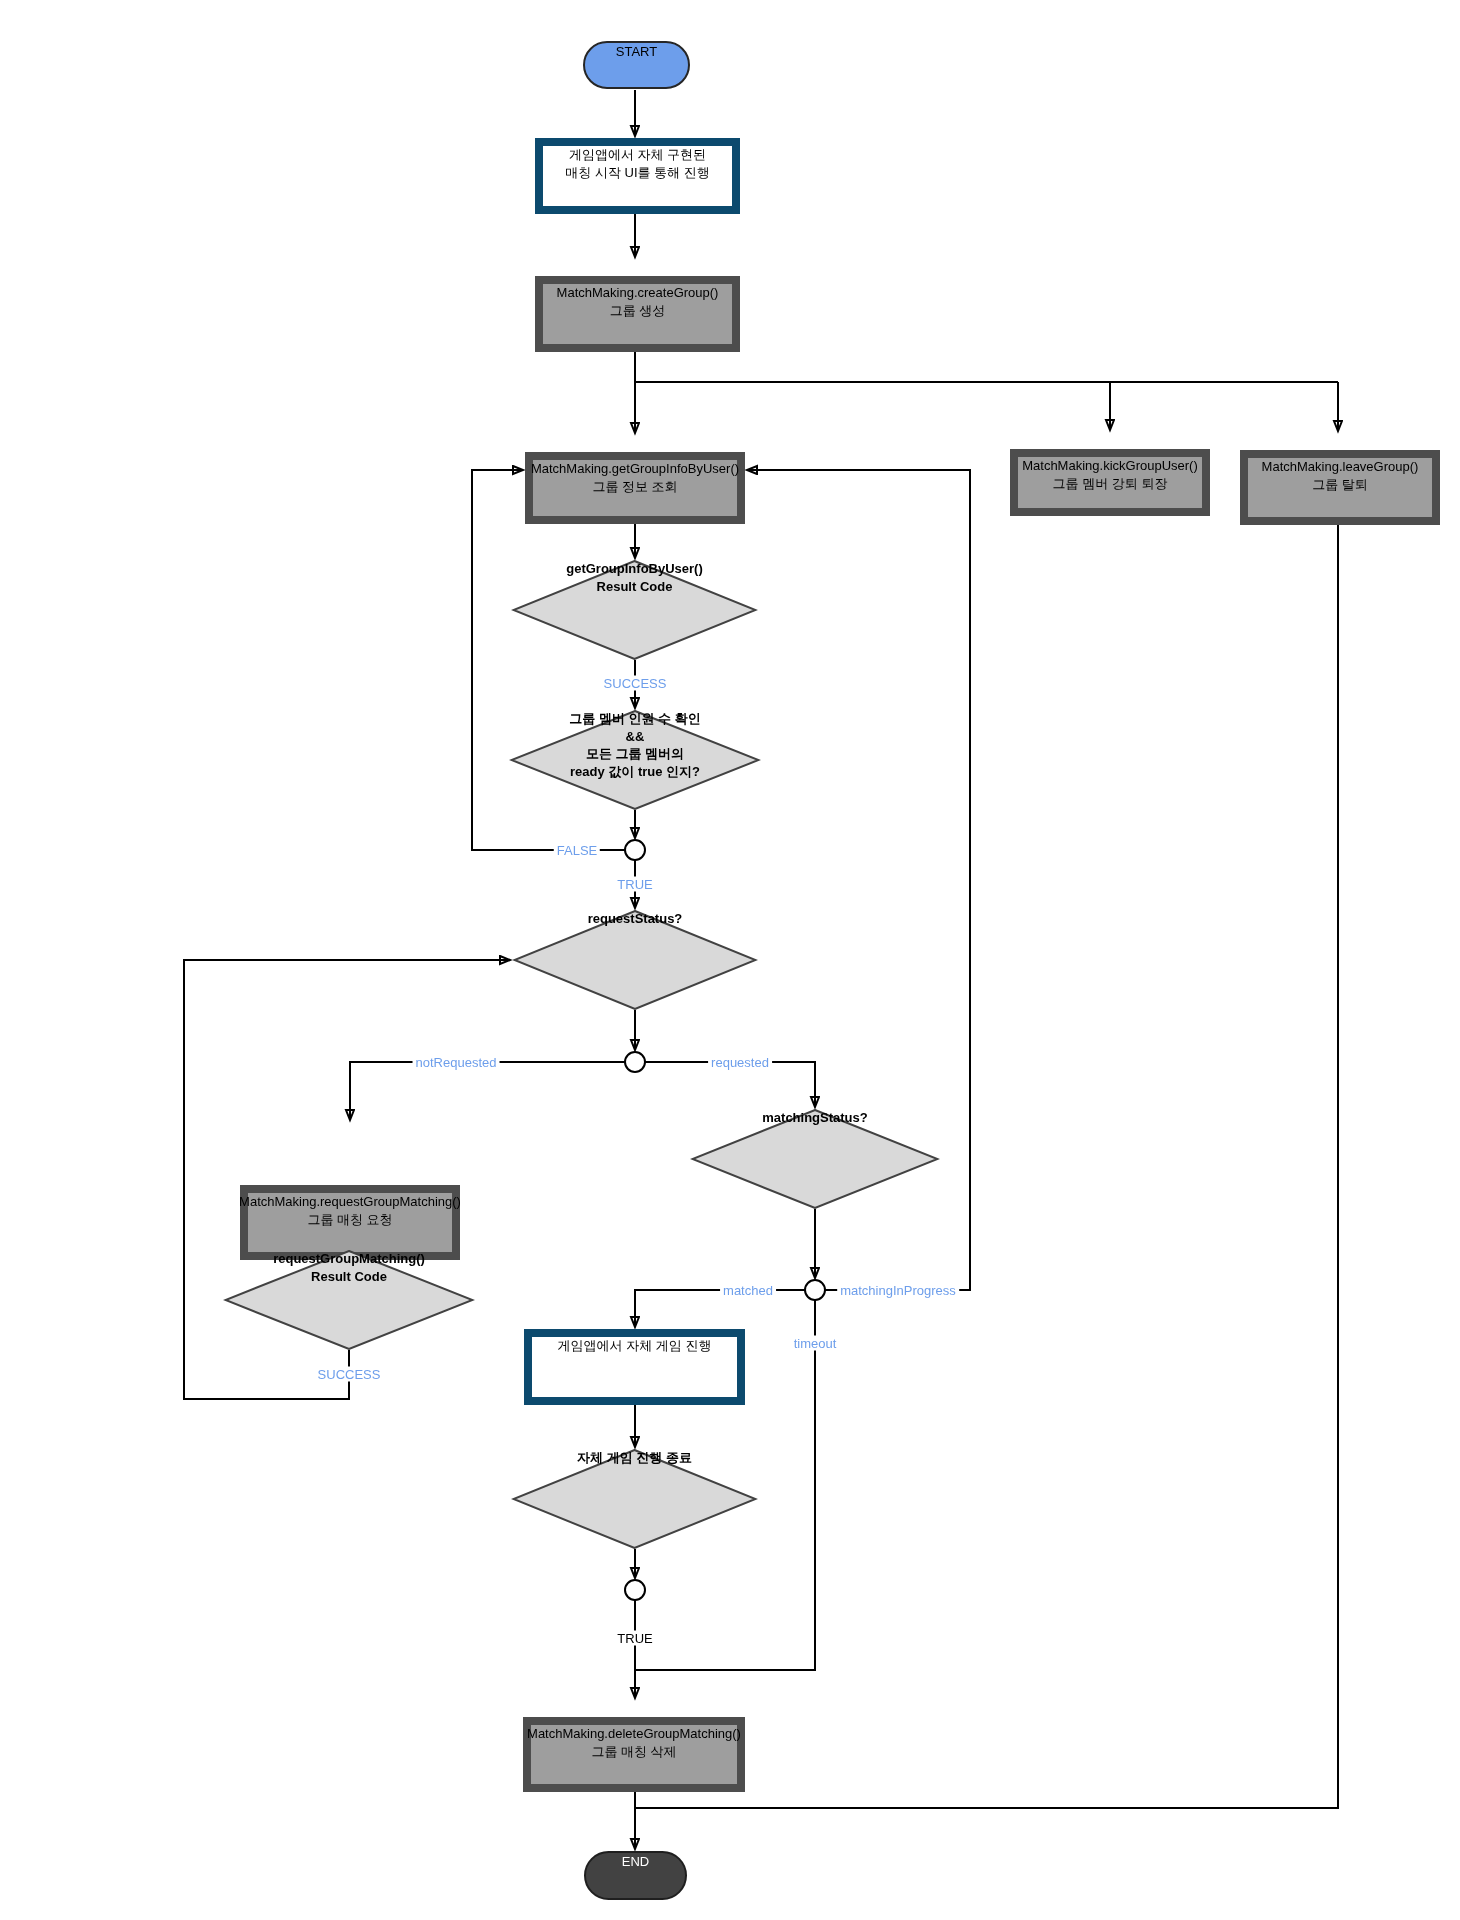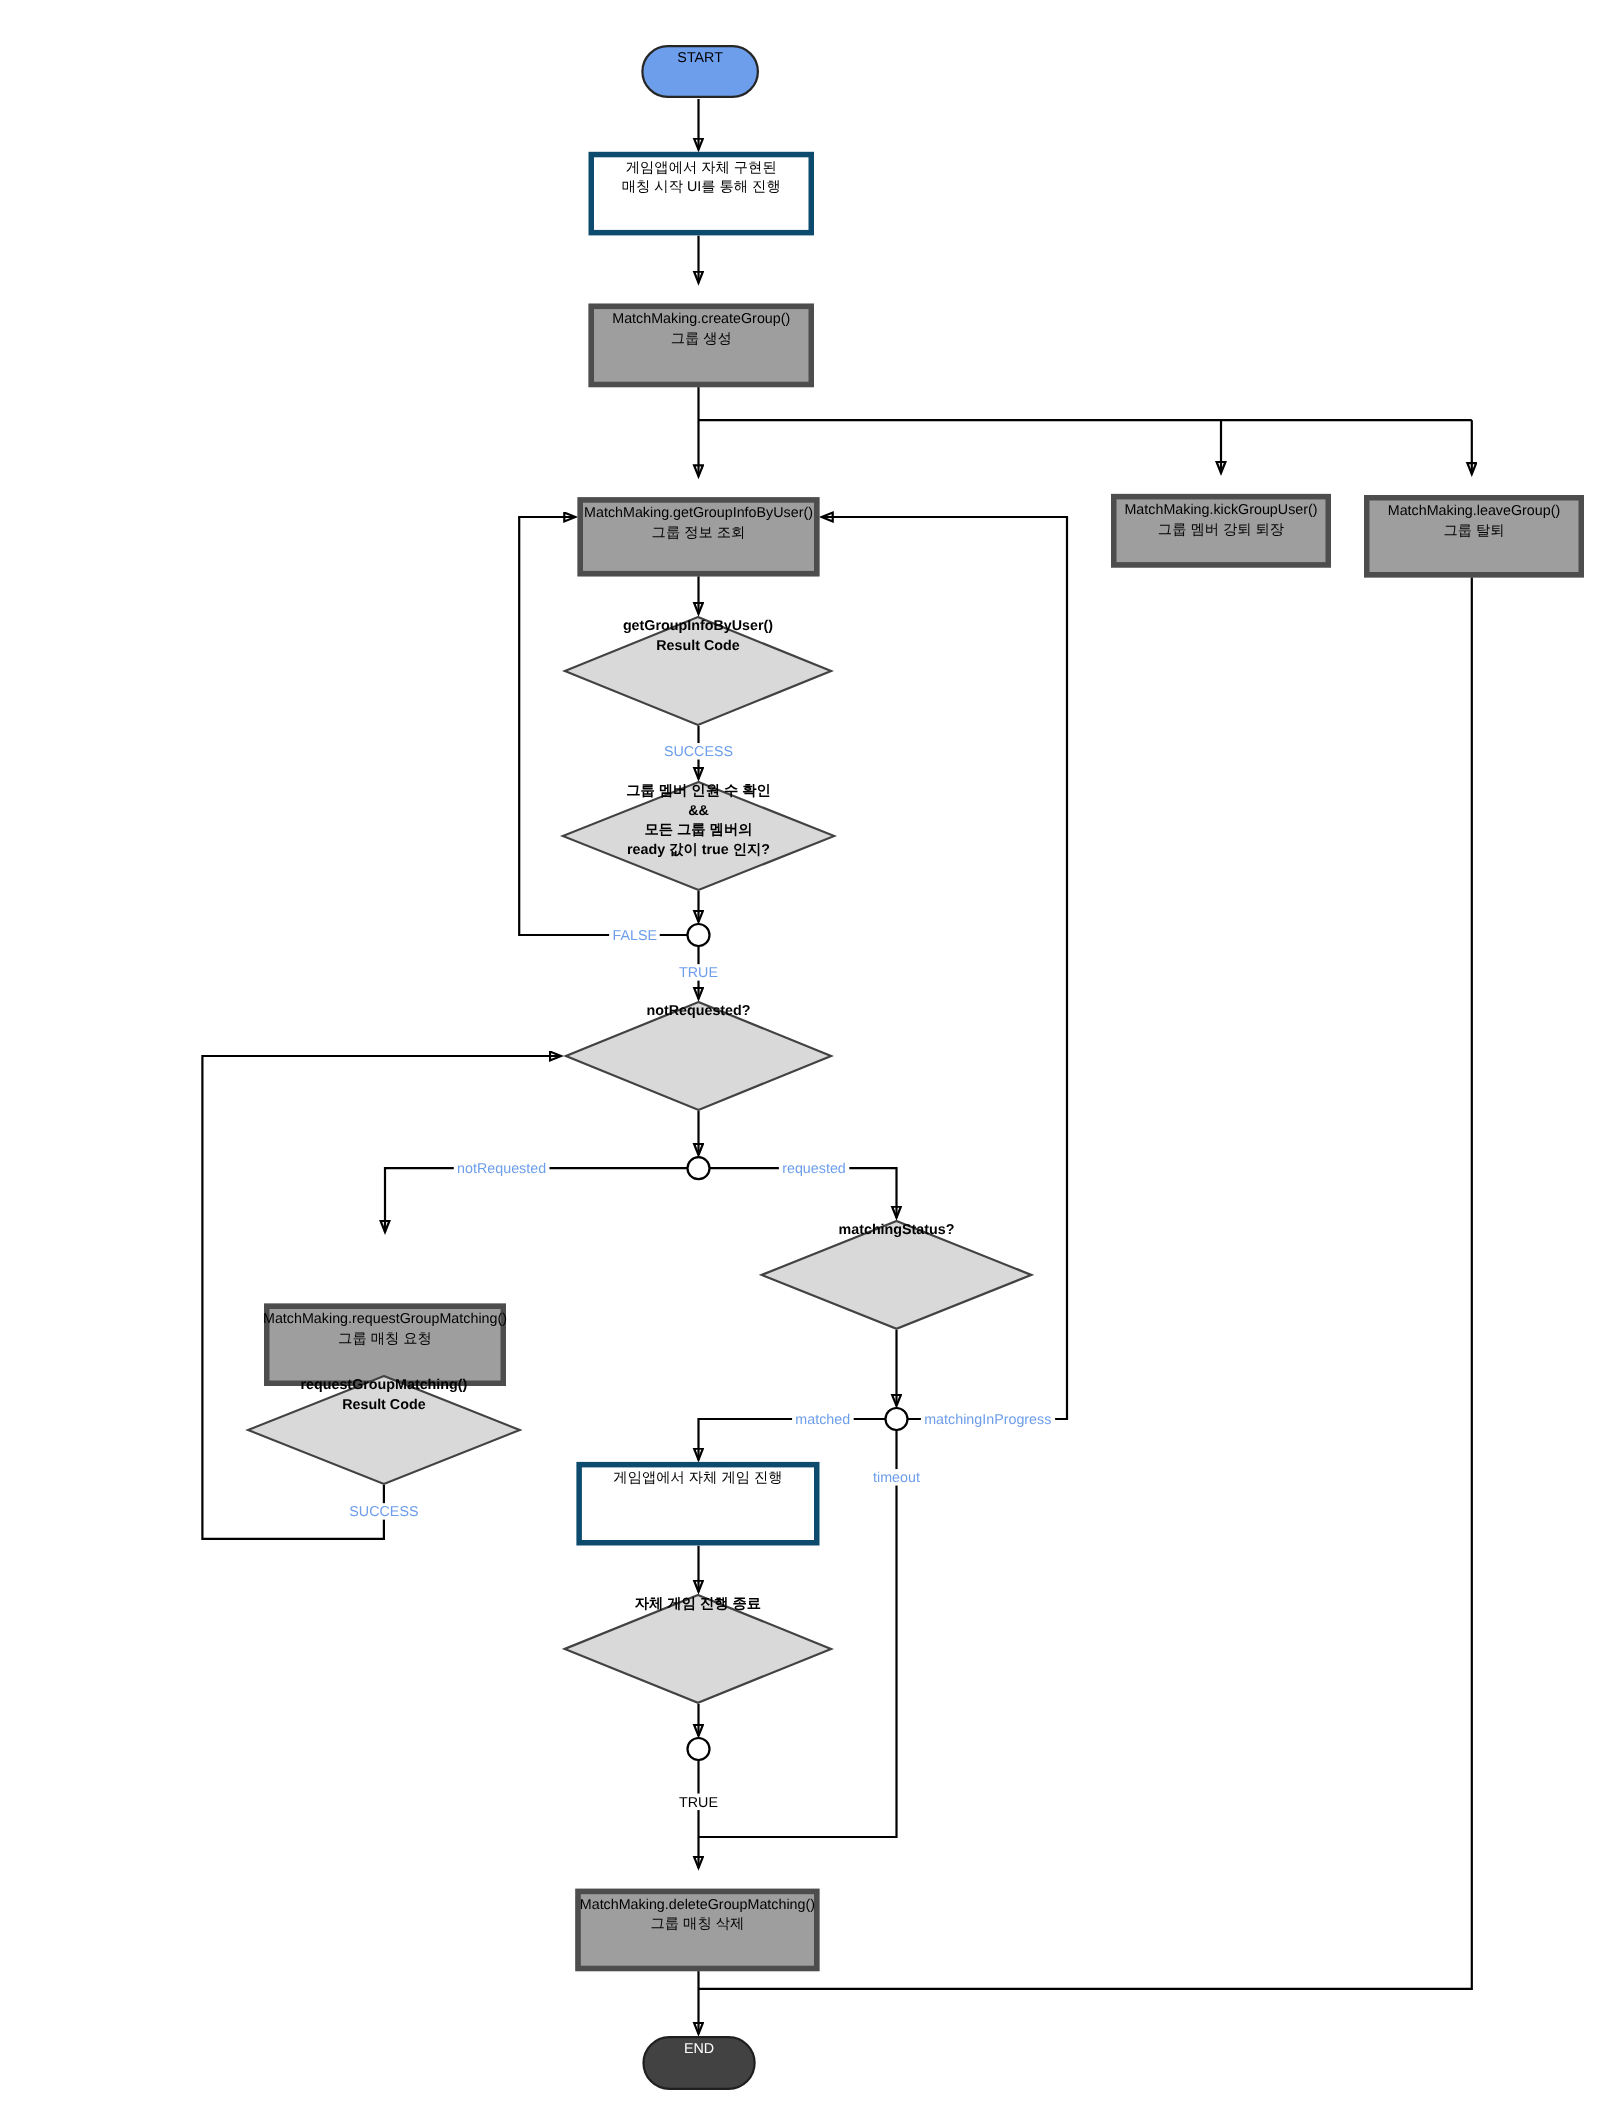--- a/index.html
+++ b/index.html
@@ -14,21 +14,21 @@
   .node{
     position:absolute;display:flex;flex-direction:column;justify-content:flex-start;
     align-items:center;text-align:center;font-size:13px;line-height:1.35;
     box-sizing:border-box;
   }
   .terminal{
     border:2px solid #262626;border-radius:26px;
     background:var(--start-fill,#6d9eeb);
   }
   .terminal.end{background:var(--end-fill,#424242);color:#fff;border-color:#1f1f1f;}
-  .proc{border:5px solid #0c4a6e;background:#fff;}
+  .proc{border:8px solid #0c4a6e;background:#fff;}
   .proc.gray{background:var(--process-fill,#9e9e9e);border-color:#4d4d4d;margin-top:17px;}
   .diamond{border:none;background:transparent;}
   .diamond svg.dshape{position:absolute;left:0;top:0;width:100%;height:100%;}
   .diamond svg.dshape polygon{
     fill:var(--decision-fill,#d9d9d9);stroke:#424242;stroke-width:2;
     vector-effect:non-scaling-stroke;
   }
   .dtext{position:relative;z-index:1;font-weight:bold;}
   .elabel{
     position:absolute;transform:translate(-50%,-50%);white-space:nowrap;
@@ -146,21 +146,21 @@
       <div>모든 그룹 멤버의</div>
       <div>ready 값이 true 인지?</div>
     </div>
   </div>
 
   <div class="node diamond" style="left:512px;top:910px;width:246px;height:100px">
     <svg class="dshape" viewBox="0 0 100 100" preserveAspectRatio="none">
       <polygon points="50,1 99,50 50,99 1,50"></polygon>
       </svg>
     <div class="dtext">
-      <div>notRequested?</div>
+      <div>requestStatus?</div>
     </div>
   </div>
 
   <div class="node diamond" style="left:223px;top:1250px;width:252px;height:100px">
     <svg class="dshape" viewBox="0 0 100 100" preserveAspectRatio="none">
       <polygon points="50,1 99,50 50,99 1,50"></polygon>
       </svg>
     <div class="dtext">
       <div>requestGroupMatching()</div>
       <div>Result Code</div>

